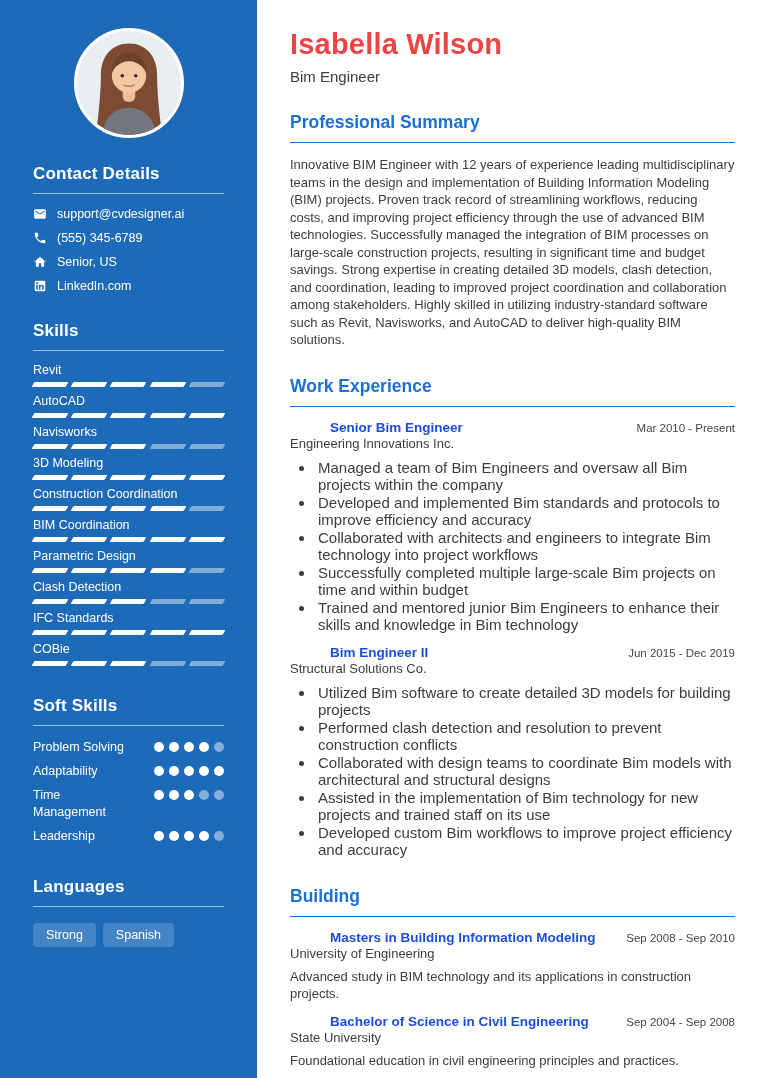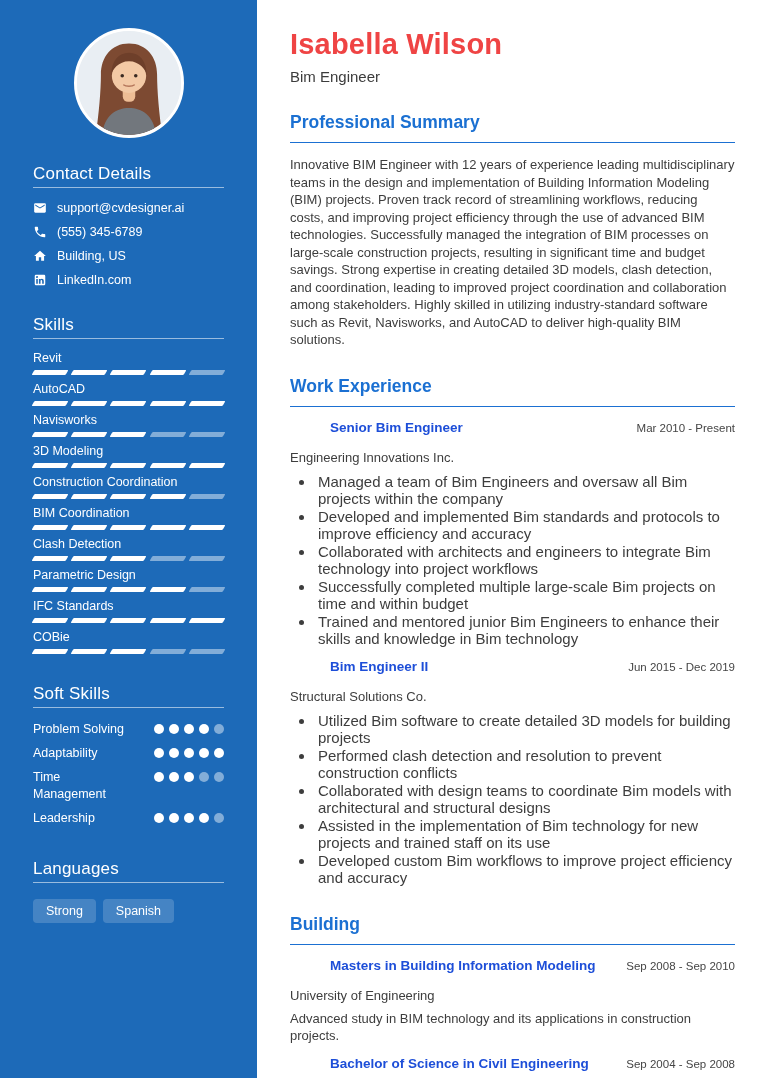--- a/index.html
+++ b/index.html
@@ -4,21 +4,21 @@
 <style>
   * { box-sizing: border-box; margin: 0; padding: 0; }
   html,body { background:#ffffff; }
   body { font-family: "Liberation Sans", "DejaVu Sans", sans-serif; }
   .page { width:768px; height:1078px; display:flex; overflow:hidden; background:#fff; }
 
   
   .sidebar { width:257px; flex:0 0 257px; background:var(--sidebar-bg,#1d6ab8); color:#fff; padding:0 33px; }
   .avatar-wrap { width:110px; height:110px; border-radius:50%; margin:28px auto 0; border:3px solid #fff; overflow:hidden; background:#e9eef3; }
   .avatar-wrap svg { display:block; width:100%; height:100%; }
-  .side-h2 { font-size:17px; font-weight:400; letter-spacing:.2px; padding-bottom:3px; border-bottom:1px solid rgba(255,255,255,.55); }
+  .side-h2 { font-size:17px; font-weight:700; letter-spacing:.2px; padding-bottom:9px; border-bottom:1px solid rgba(255,255,255,.55); }
   .contact-sec { margin-top:26px; }
   .contact-list { list-style:none; margin-top:13px; }
   .contact-item { display:flex; align-items:flex-end; gap:10px; margin:10px 0; font-size:12.5px; }
   .cicon { width:14px; height:14px; flex:0 0 14px; display:inline-flex; }
   .cicon svg { width:14px; height:14px; fill:#fff; }
   .skills-sec { margin-top:28px; }
   .skill-list { margin-top:12px; }
   .skill { margin-bottom:7px; }
   .skill-label { display:block; font-size:12.5px; margin-bottom:5px; }
   .skill-bar { display:flex; gap:5px; height:5px; margin-bottom:4px; }
@@ -39,21 +39,21 @@
   .main { flex:1; padding:28px 33px 0 33px; color:#3d3d3d; }
   .name { font-size:29px; font-weight:700; color:#ef4444; letter-spacing:.2px; }
   .job-title { font-size:15px; color:#3c3c3c; margin-top:7px; }
   .section { margin-top:27px; }
   .main-h2 { color:var(--accent,#1b70d2); font-size:17.5px; font-weight:700; padding-bottom:9px; border-bottom:1.5px solid var(--accent,#1b70d2); margin-bottom:13px; }
   .summary-text { font-size:13px; line-height:17.5px; color:#3d3d3d; }
   .job { margin-bottom:11px; }
   .job-head { display:flex; justify-content:space-between; align-items:baseline; }
   .job-role { font-size:13.5px; font-weight:700; color:#1d4ed8;margin-left:40px; }
   .date { font-size:11.5px; color:#454545; white-space:nowrap; margin-left:12px; }
-  .company { font-size:13px; margin-top:15px; }
+  .company { font-size:13px; margin-top:1px; }
   .bullets { margin:8px 0 0 0; padding-left:25px; }
   .bullets li { font-size:15px; line-height:17.5px; padding-left:3px; }
   .edu { margin-bottom:11px; }
   .edu-desc { font-size:13px; line-height:17.5px; margin-top:7px; }
 </style>
 </head>
 <body>
 
 <div class="page">
 
@@ -97,21 +97,21 @@
               </svg>
             </span>
             <span class="ctext">(555) 345-6789</span>
           </li>
           <li class="contact-item">
             <span class="cicon">
               <svg viewBox="0 0 24 24">
                 <path d="M10 20v-6h4v6h5v-8h3L12 3 2 12h3v8z"></path>
               </svg>
             </span>
-            <span class="ctext">Building, US</span>
+            <span class="ctext">Senior, US</span>
           </li>
           <li class="contact-item">
             <span class="cicon">
               <svg viewBox="0 0 24 24">
                 <path d="M19 3a2 2 0 0 1 2 2v14a2 2 0 0 1-2 2H5a2 2 0 0 1-2-2V5a2 2 0 0 1 2-2h14M18.5 18.5v-5.3a3.26 3.26 0 0 0-3.26-3.26c-.85 0-1.84.52-2.32 1.3v-1.11h-2.79v8.37h2.79v-4.93c0-.77.62-1.4 1.39-1.4a1.4 1.4 0 0 1 1.4 1.4v4.93h2.79M6.88 8.56a1.68 1.68 0 0 0 1.68-1.68c0-.93-.75-1.69-1.68-1.69a1.69 1.69 0 0 0-1.69 1.69c0 .93.76 1.68 1.69 1.68M8.27 18.5v-8.37H5.5v8.37h2.77z"></path>
               </svg>
             </span>
             <span class="ctext">LinkedIn.com</span>
           </li>
         </ul>
@@ -174,36 +174,36 @@
             <span class="skill-label">BIM Coordination</span>
             <div class="skill-bar">
               <span class="seg fill"></span>
               <span class="seg fill"></span>
               <span class="seg fill"></span>
               <span class="seg fill"></span>
               <span class="seg fill"></span>
             </div>
           </div>
           <div class="skill">
+            <span class="skill-label">Parametric Design</span>
+            <div class="skill-bar">
+              <span class="seg fill"></span>
+              <span class="seg fill"></span>
+              <span class="seg fill"></span>
+              <span class="seg fill"></span>
+              <span class="seg"></span>
+            </div>
+          </div>
+          <div class="skill">
             <span class="skill-label">Clash Detection</span>
             <div class="skill-bar">
               <span class="seg fill"></span>
               <span class="seg fill"></span>
               <span class="seg fill"></span>
               <span class="seg"></span>
-              <span class="seg"></span>
-            </div>
-          </div>
-          <div class="skill">
-            <span class="skill-label">Parametric Design</span>
-            <div class="skill-bar">
-              <span class="seg fill"></span>
-              <span class="seg fill"></span>
-              <span class="seg fill"></span>
-              <span class="seg fill"></span>
               <span class="seg"></span>
             </div>
           </div>
           <div class="skill">
             <span class="skill-label">IFC Standards</span>
             <div class="skill-bar">
               <span class="seg fill"></span>
               <span class="seg fill"></span>
               <span class="seg fill"></span>
               <span class="seg fill"></span>

